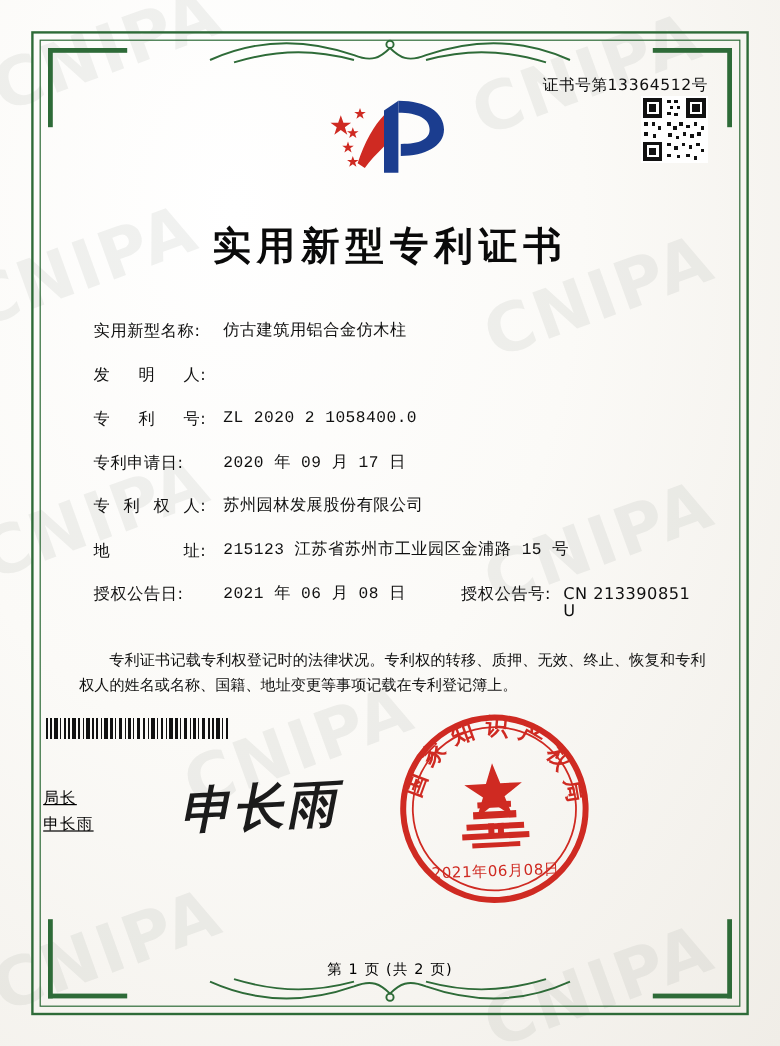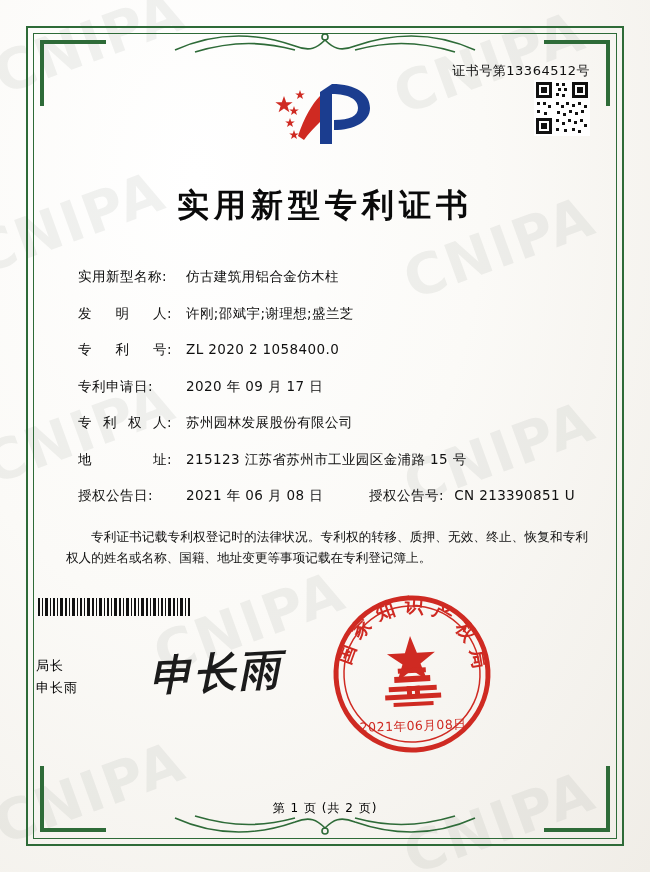--- a/index.html
+++ b/index.html
@@ -133,20 +133,21 @@
   }
   .field-label.spread {
     display: flex;
     justify-content: space-between;
     padding-right: 14px;
     box-sizing: border-box;
   }
   .field-value {
     flex: 1;
     letter-spacing: 0.4px;
+    font-family: Liberation Mono, monospace;
   }
   .field-row.dual .field-value { flex: 0 0 auto; }
   .field-label2 {
     margin-left: 46px;
     white-space: nowrap;
     letter-spacing: 0.5px;
   }
   .field-value2 {
     margin-left: 10px;
     letter-spacing: 0.4px;
@@ -174,20 +175,21 @@
     height: 18px;
   }
 
   .signature-block {
     position: absolute;
     left: 36px;
     top: 655px;
     font-size: 13px;
     line-height: 22px;
     letter-spacing: 1px;
+    text-decoration: underline;
   }
 
   .handwriting {
     position: absolute;
     left: 150px;
     top: 645px;
     font-family: "DejaVu Serif", "Liberation Serif", serif;
     font-size: 42px;
     font-style: italic;
     font-weight: bold;
@@ -345,21 +347,20 @@
         <div class="field-label">实用新型名称:</div>
         <div class="field-value">仿古建筑用铝合金仿木柱</div>
       </div>
 
       <div class="field-row">
         <div class="field-label spread">
             <span>发</span>
             <span>明</span>
             <span>人:</span>
           </div>
-        <div class="field-value">许刚;邵斌宇;谢理想;盛兰芝</div>
       </div>
 
       <div class="field-row">
         <div class="field-label spread">
             <span>专</span>
             <span>利</span>
             <span>号:</span>
           </div>
         <div class="field-value">ZL 2020 2 1058400.0</div>
       </div>

